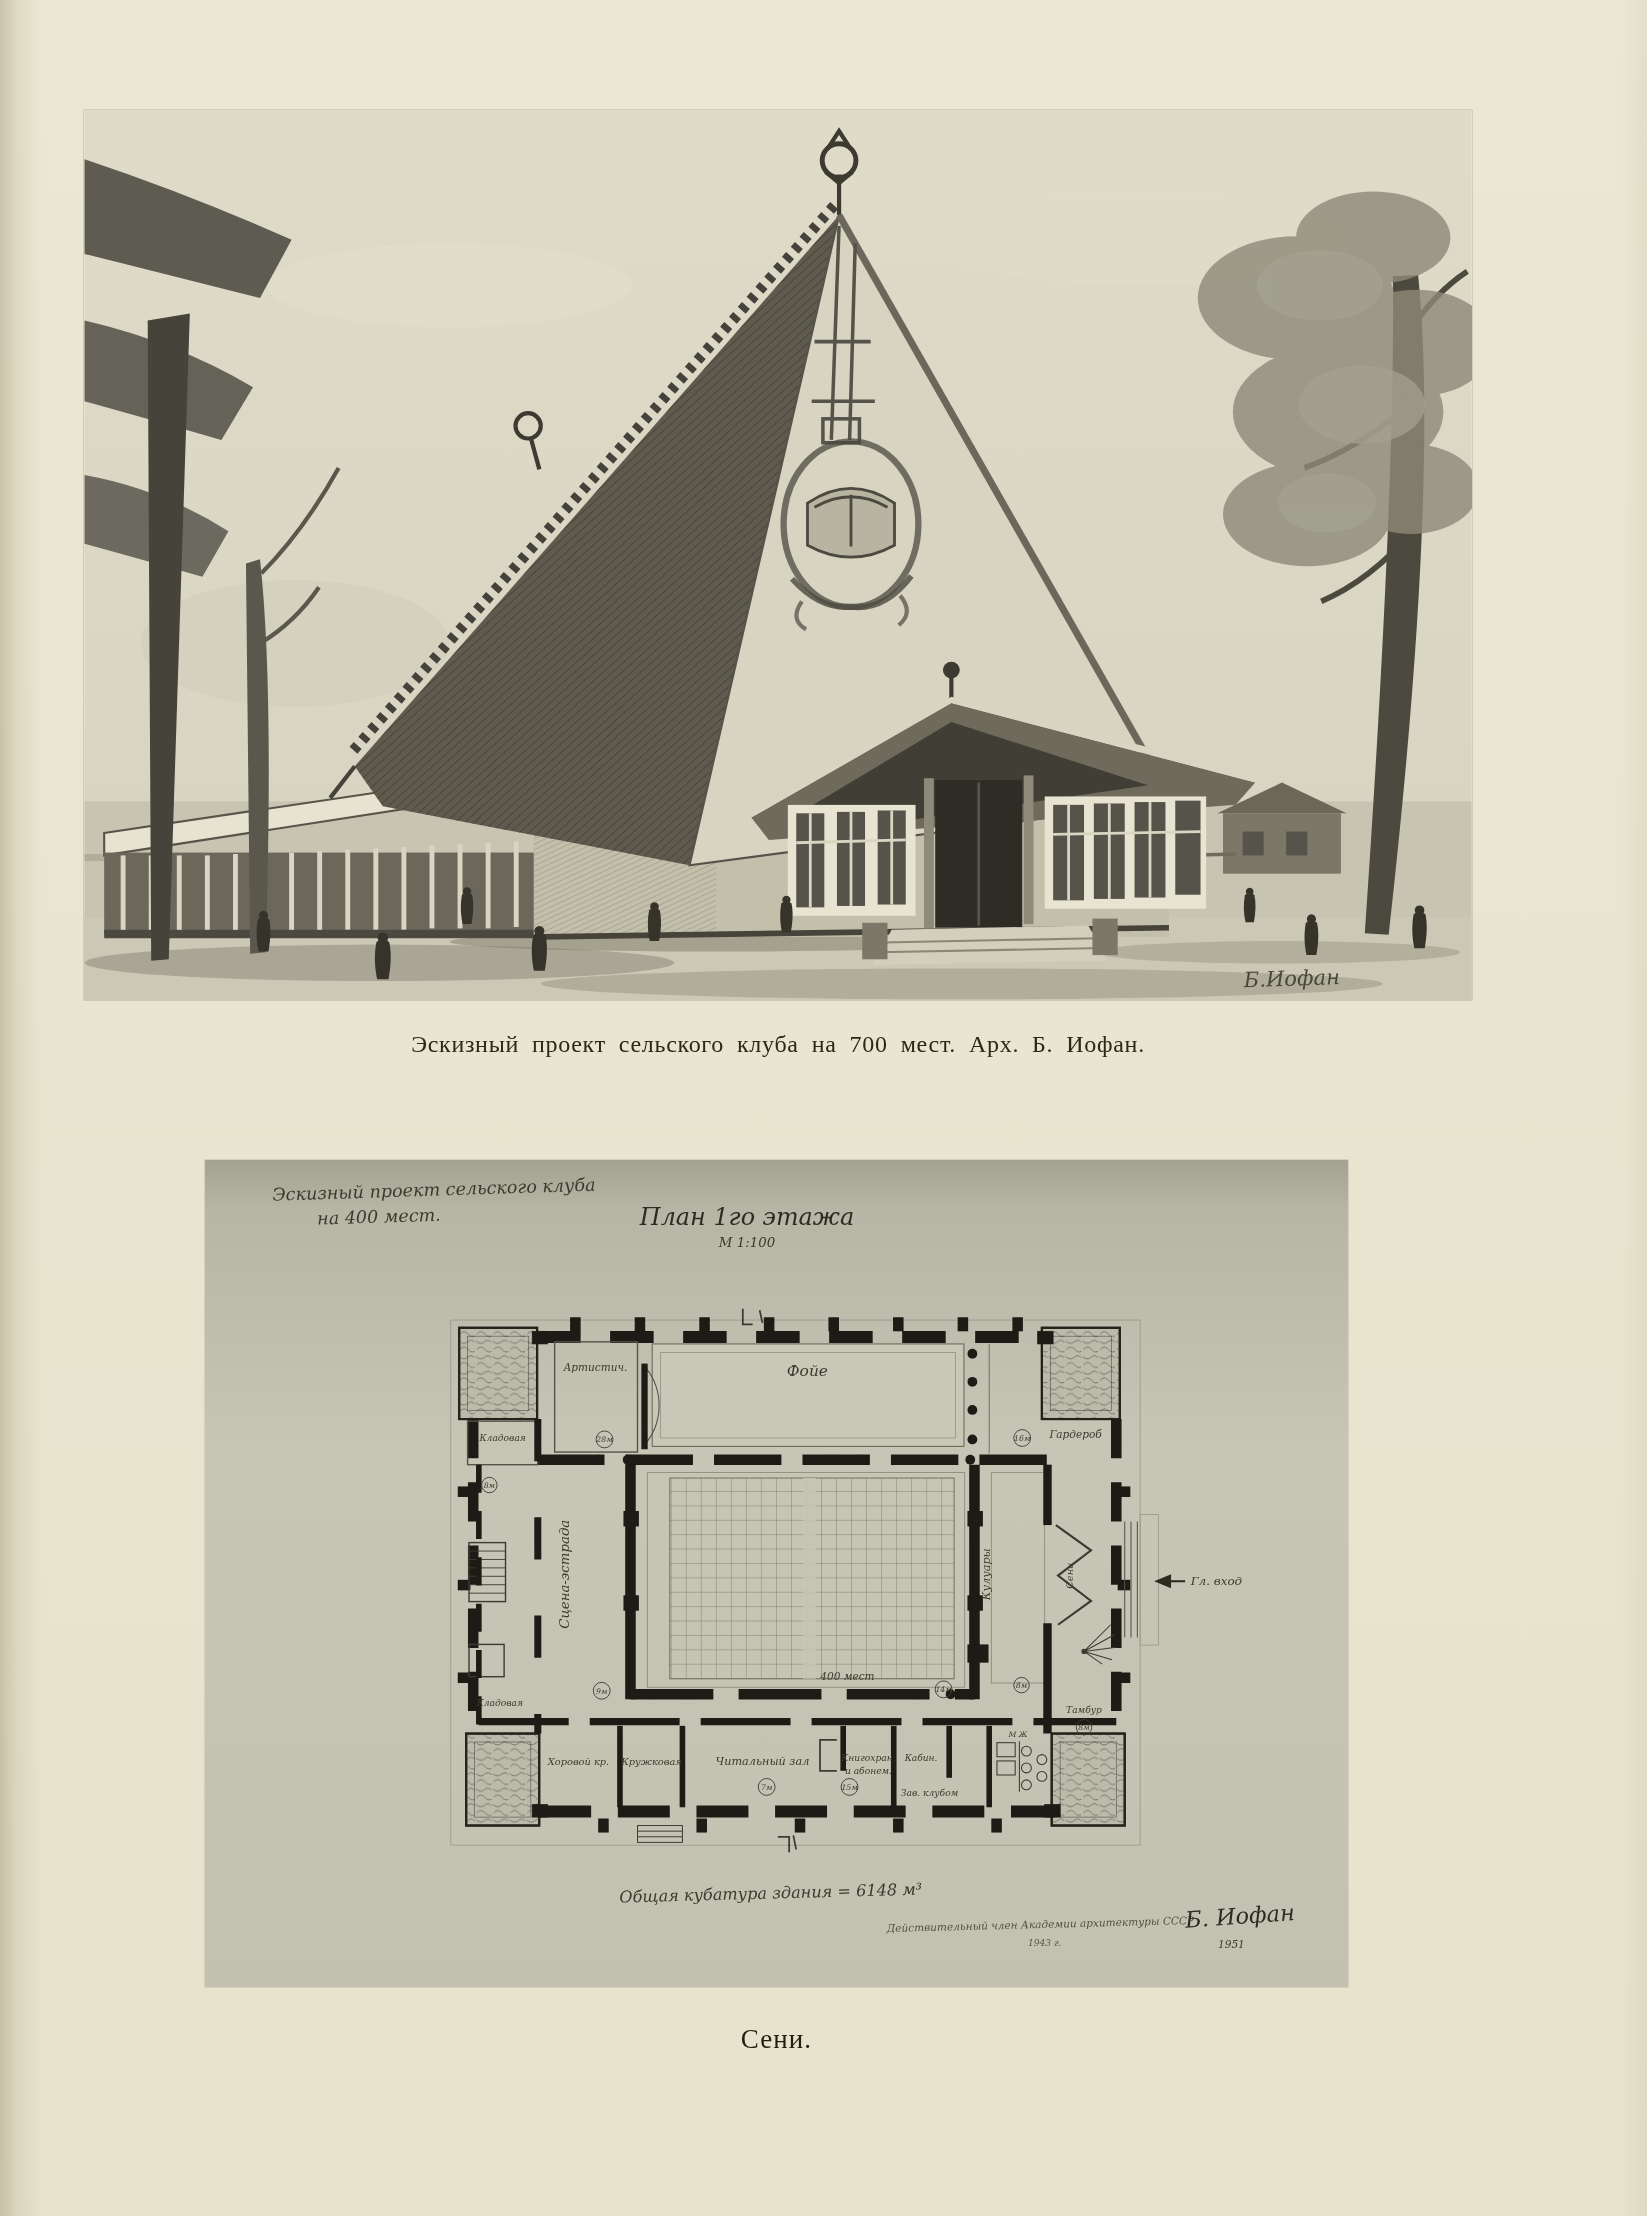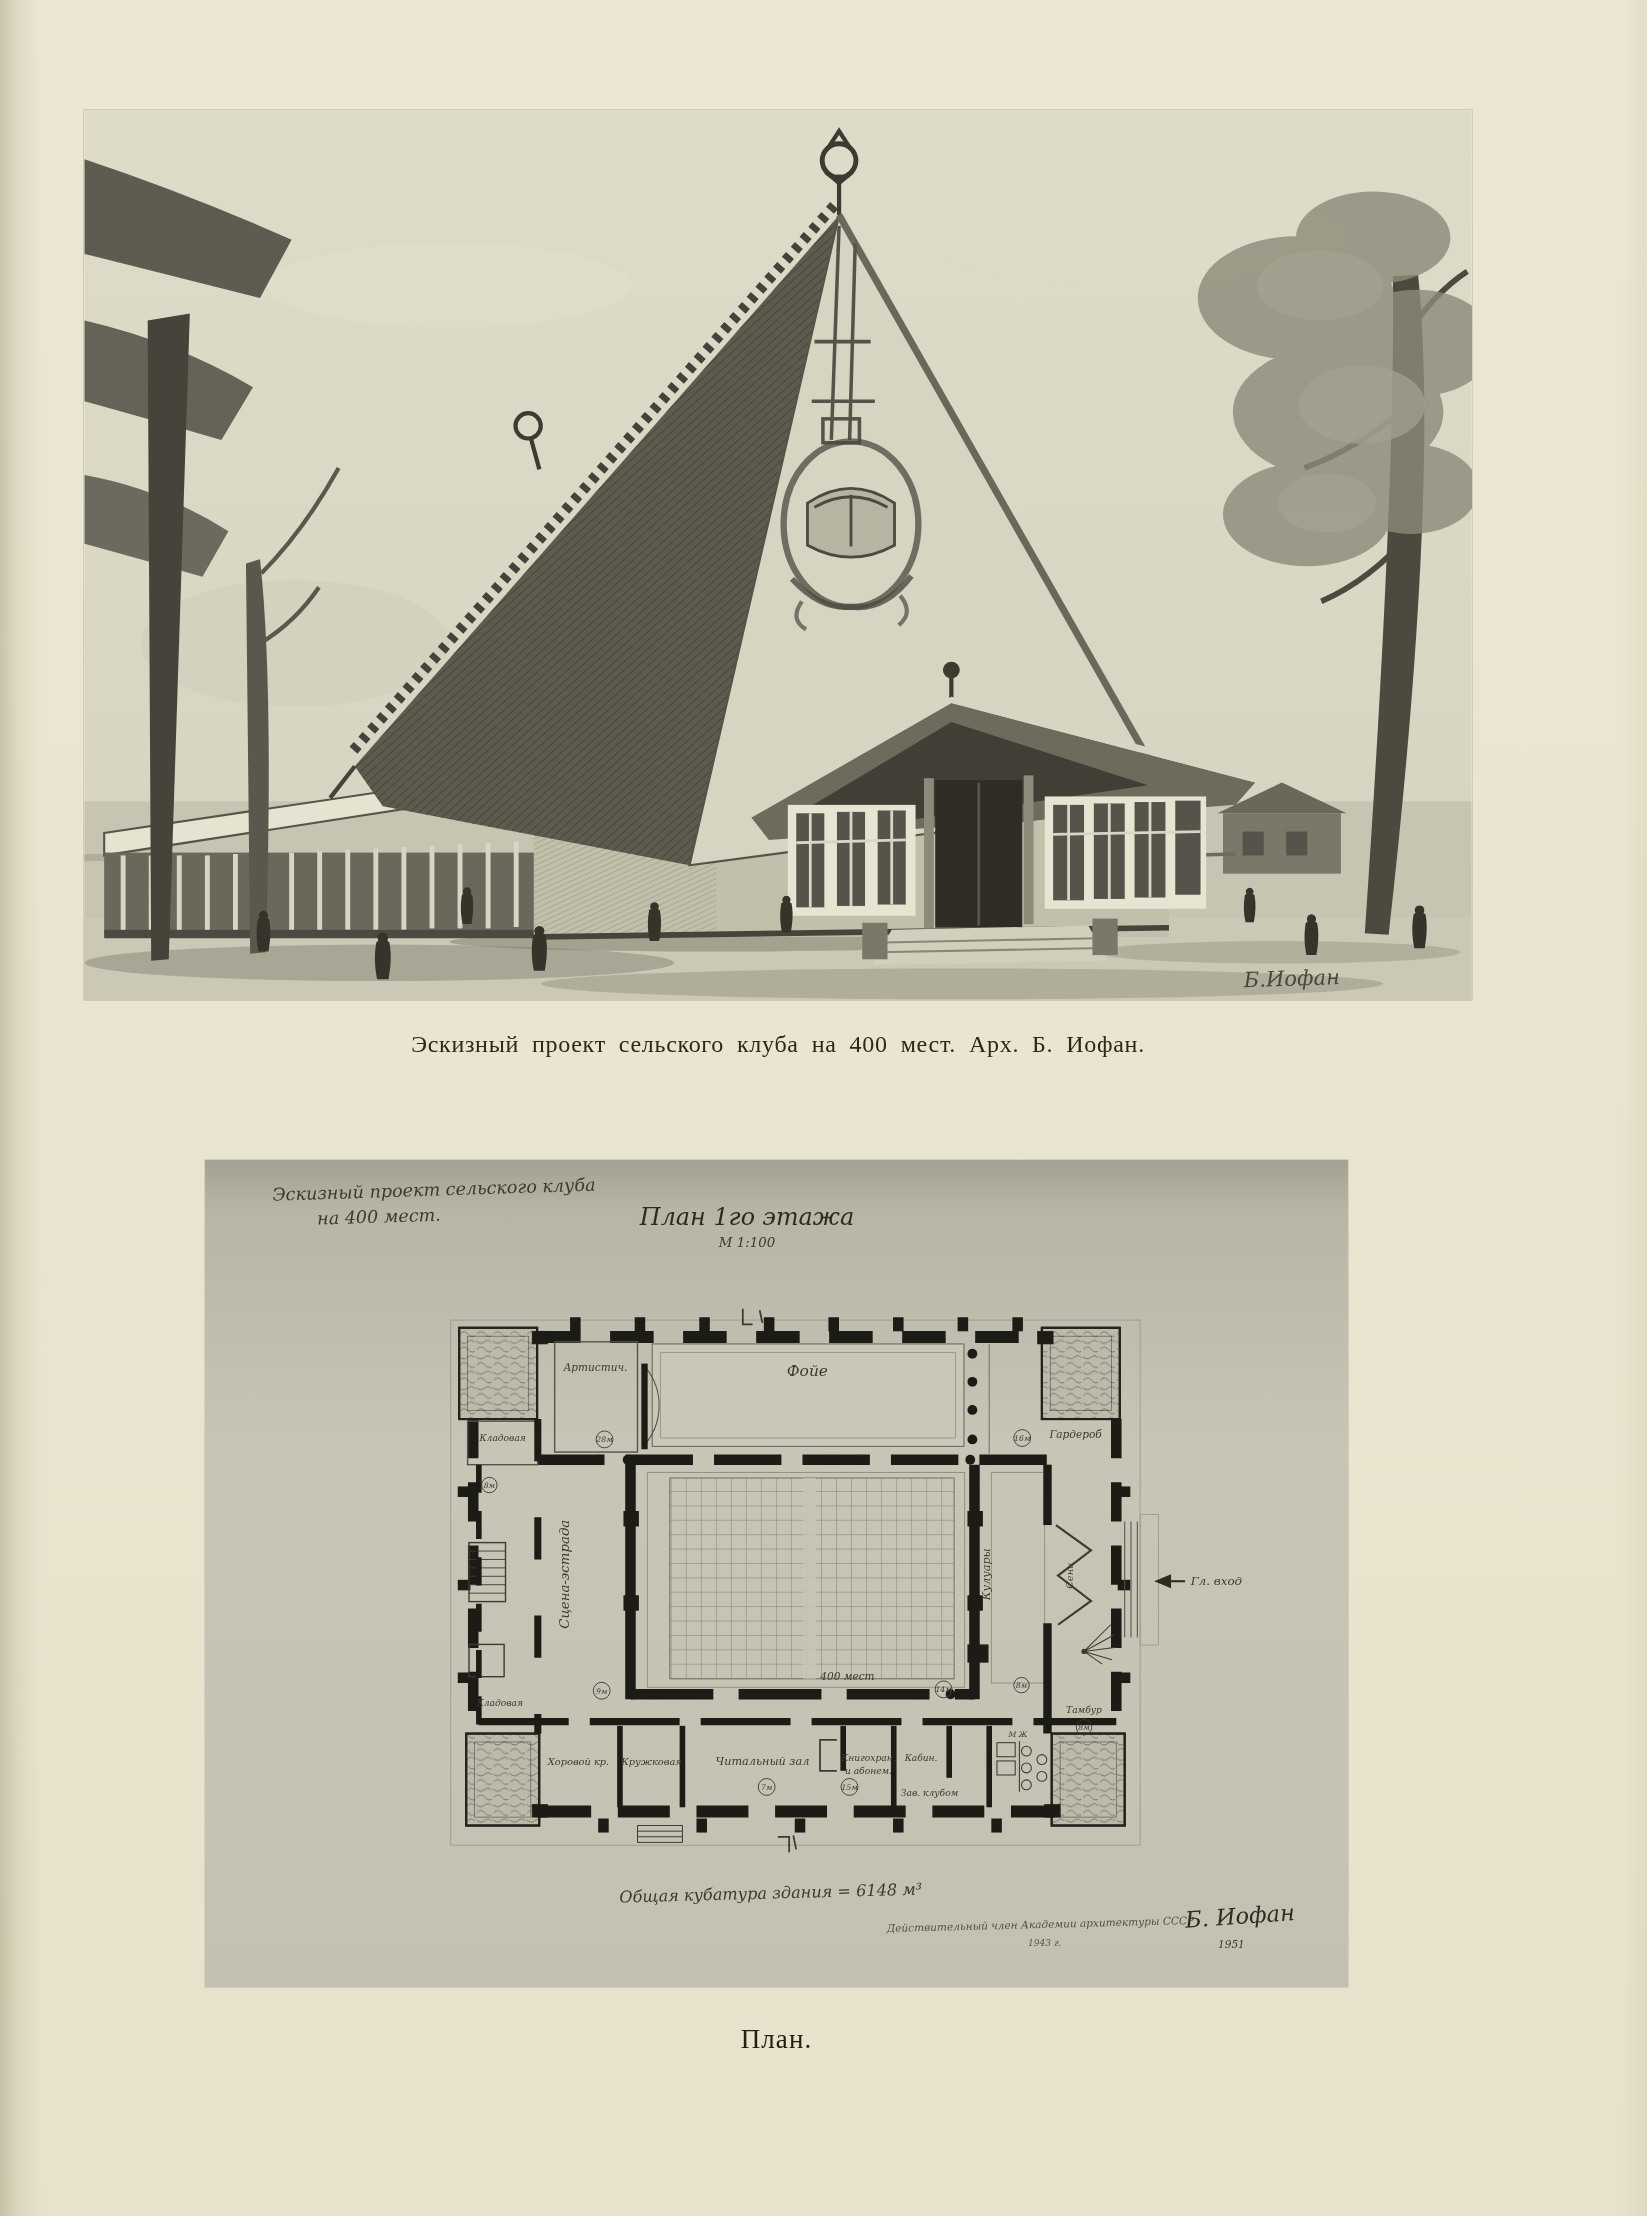--- a/index.html
+++ b/index.html
@@ -236,21 +236,21 @@
         <use href="#person" x="0" y="0" transform="translate(1000,1132) scale(0.9)"></use>
         <use href="#person" x="0" y="0" transform="translate(1660,1120) scale(0.85)"></use>
         <use href="#person" x="0" y="0" transform="translate(1748,1160)"></use>
         <use href="#person" x="0" y="0" transform="translate(1902,1148) scale(1.05)"></use>
       </g>
 
       <text x="1652" y="1250" font-size="30" font-style="italic" fill="#26241d" opacity="0.75" transform="rotate(-2 1652 1250)">Б.Иофан</text>
     </svg>
   </figure>
 
-  <div class="caption-top">Эскизный проект сельского клуба на 400 мест. Арх. Б. Иофан.</div>
+  <div class="caption-top">Эскизный проект сельского клуба на 700 мест. Арх. Б. Иофан.</div>
 
   <figure class="figure fig-plan">
     <svg width="1143" height="827" viewBox="0 0 1628 1178">
       <defs>
         <linearGradient id="photog" x1="0" y1="0" x2="0" y2="1">
           <stop offset="0" stop-color="#a3a292"></stop>
           <stop offset="0.06" stop-color="#b7b6a6"></stop>
           <stop offset="0.35" stop-color="#c7c6b6"></stop>
           <stop offset="1" stop-color="#c3c2b2"></stop>
         </linearGradient>
@@ -496,16 +496,16 @@
       <g>
         <text class="hand" x="806" y="1052" font-size="23" text-anchor="middle" transform="rotate(-1.5 806 1052)">Общая кубатура здания = 6148 м³</text>
         <text class="hand" x="1190" y="1094" font-size="15" text-anchor="middle" opacity="0.85" transform="rotate(-1.5 1190 1094)">Действительный член Академии архитектуры СССР</text>
         <text class="hand" x="1196" y="1120" font-size="13" text-anchor="middle" opacity="0.8">1943 г.</text>
         <text class="hand-dark" x="1475" y="1088" font-size="32" text-anchor="middle" transform="rotate(-4 1475 1088)">Б. Иофан</text>
         <text class="hand" x="1462" y="1122" font-size="15" text-anchor="middle">1951</text>
       </g>
     </svg>
   </figure>
 
-  <div class="caption-bottom">План.</div>
+  <div class="caption-bottom">Сени.</div>
 
 </div>
 
 
 </body></html>

